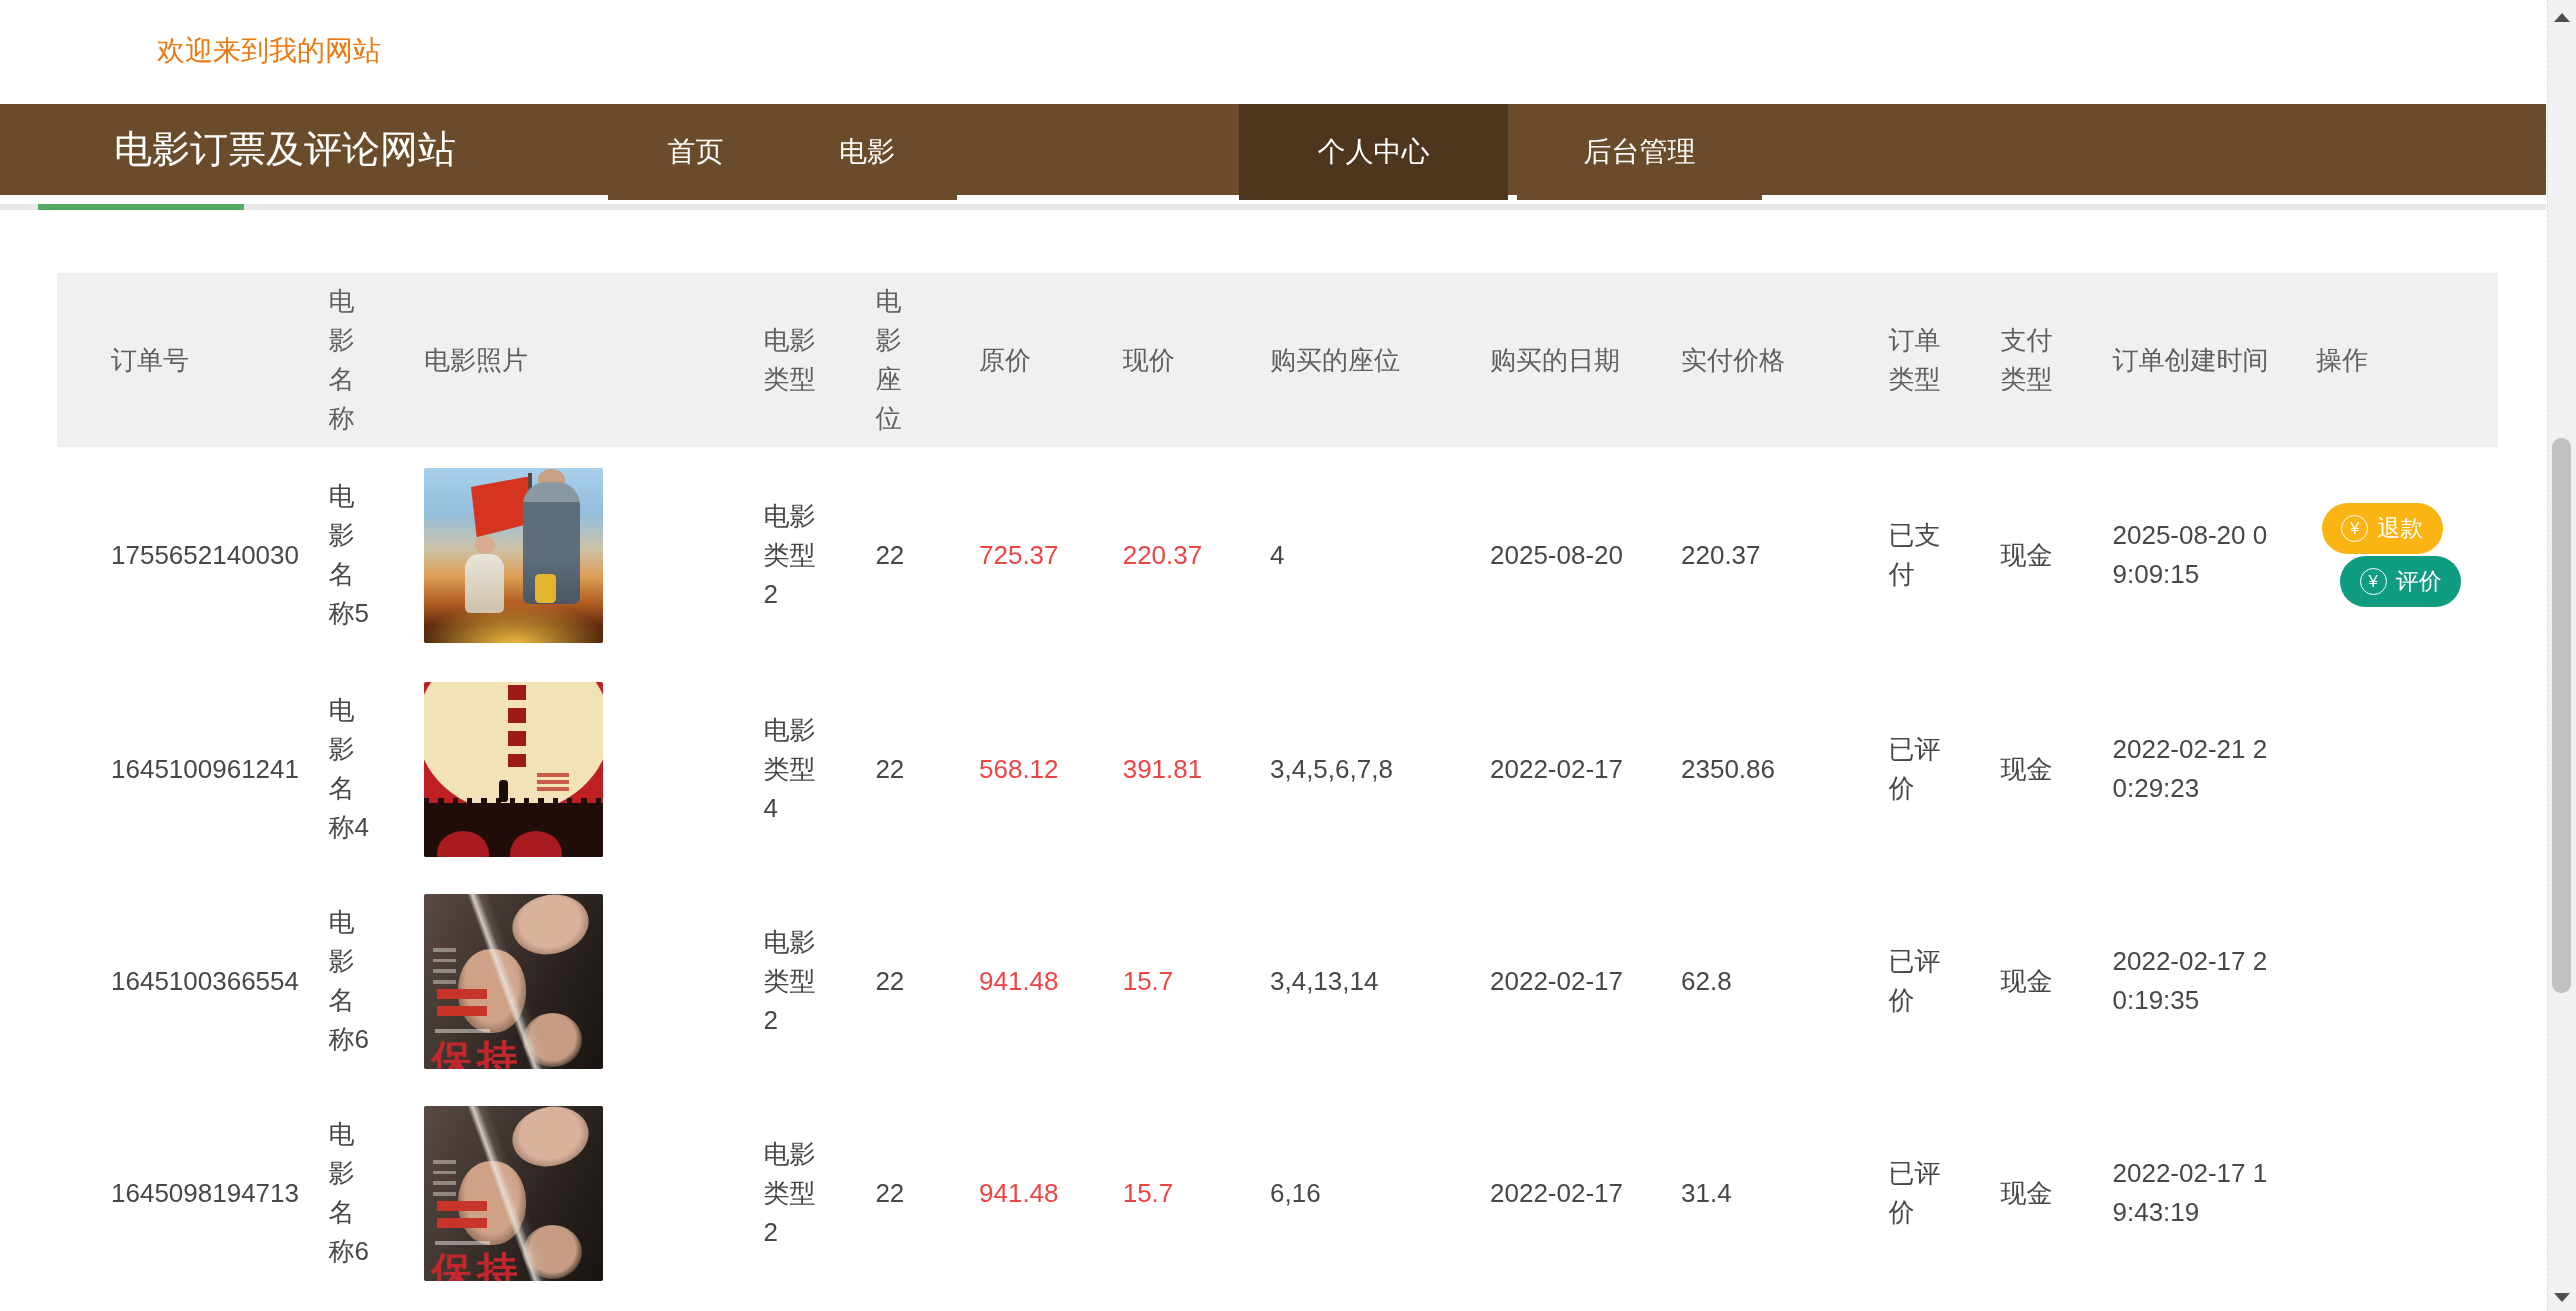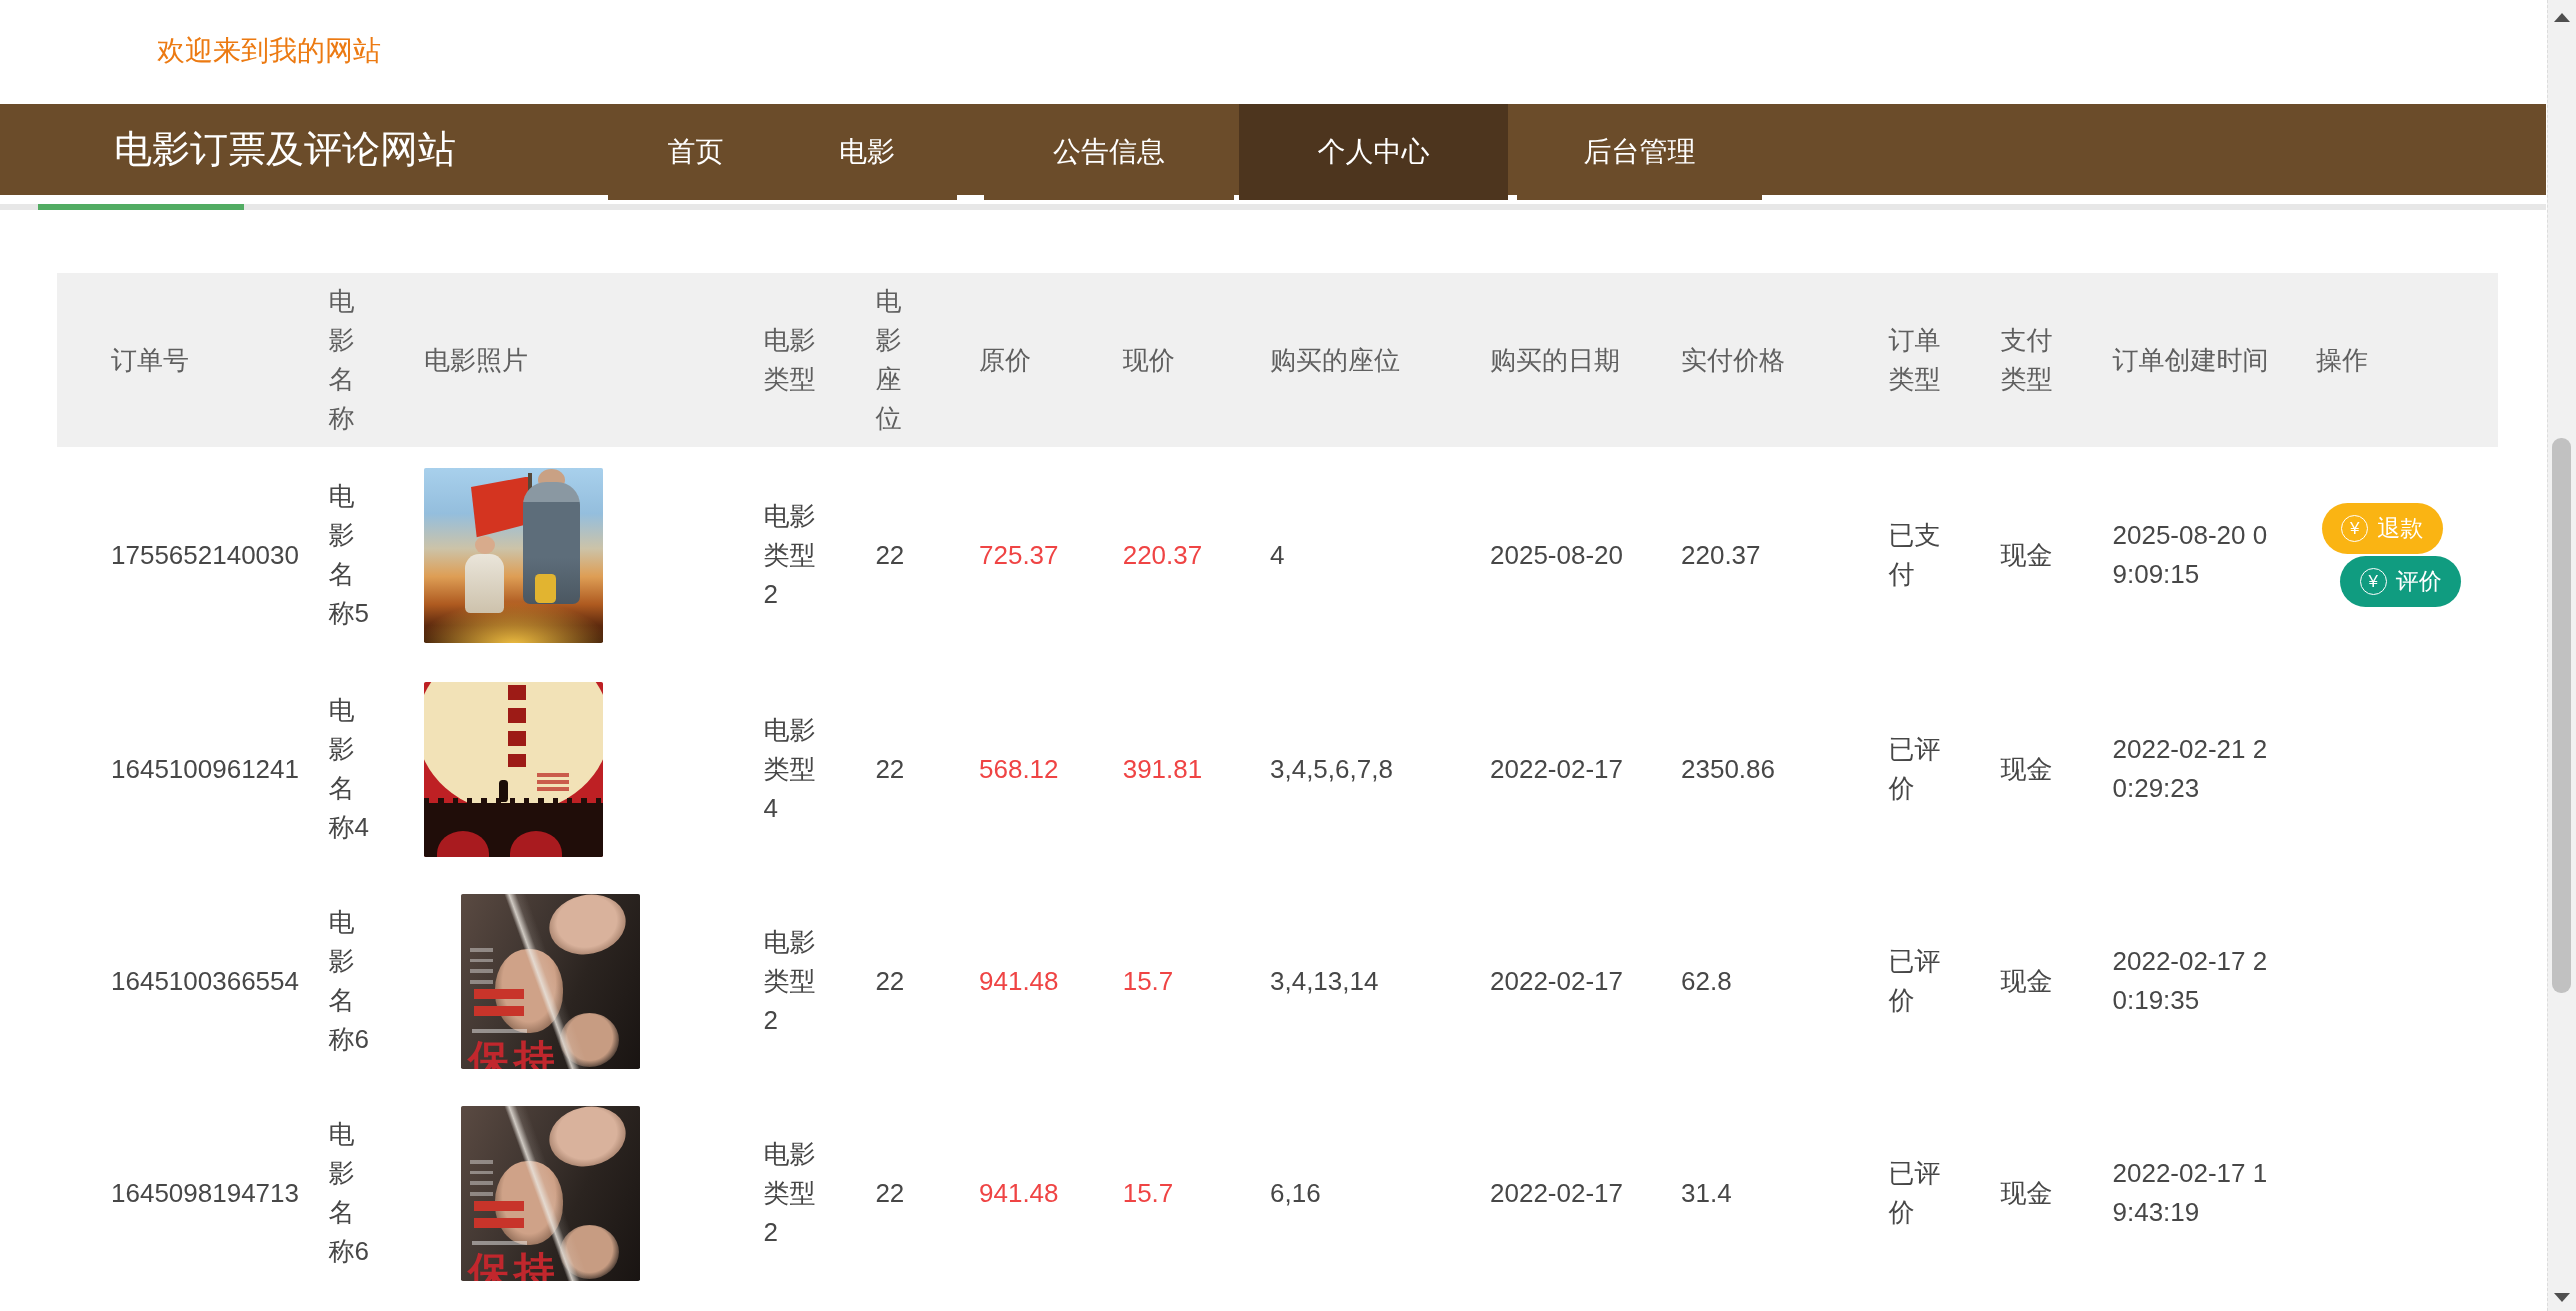--- a/index.html
+++ b/index.html
@@ -65,21 +65,21 @@
   .pw-bundle{right:47px;top:106px;width:21.5px;height:29px;background:#E2B430;border-radius:4.5px;}
   .poster-moon{background:#BE2024;}
   .pm-moon{left:-7.2px;top:-41px;width:193px;height:172px;background:#F2E2B7;border-radius:50%;}
   .pm-calli{left:84px;top:3.6px;width:18px;height:82px;background:repeating-linear-gradient(180deg,#9D1B16 0 15px,rgba(0,0,0,0) 15px 23px);}
   .pm-small{left:113px;top:91px;width:32px;height:18px;background:repeating-linear-gradient(180deg,#C03A30 0 3.6px,rgba(0,0,0,0) 3.6px 7.2px);opacity:.8;}
   .pm-bridge{left:0;right:0;bottom:0;height:54px;background:#200D09;}
   .pm-rail{left:0;right:0;bottom:48px;height:10.7px;background:repeating-linear-gradient(90deg,#200D09 0 5.4px,rgba(0,0,0,0) 5.4px 14.3px);}
   .pm-arch1{left:12.5px;bottom:-19.7px;width:52px;height:45px;background:#A91B1F;border-radius:50% 50% 0 0;}
   .pm-arch2{left:86px;bottom:-19.7px;width:52px;height:45px;background:#A91B1F;border-radius:50% 50% 0 0;}
   .pm-rider{left:75px;bottom:55px;width:9px;height:21.5px;background:#1A0C08;border-radius:3.6px;}
-  .poster-dark{background:linear-gradient(115deg,#5A4A42 0%,#3F3530 38%,#2B2420 62%,#191412 100%);margin-left:37px;}
+  .poster-dark{background:linear-gradient(115deg,#5A4A42 0%,#3F3530 38%,#2B2420 62%,#191412 100%);}
   .pd-face1{right:14.3px;top:1.8px;width:77px;height:59px;background:radial-gradient(ellipse at 50% 45%,#D9B29C 0 55%,#A8836E 74%,rgba(0,0,0,0) 80%);border-radius:50%;transform:rotate(-12deg);}
   .pd-face2{left:34px;top:55px;width:68px;height:84px;background:radial-gradient(ellipse at 50% 40%,#CFA288 0 55%,#8E6B56 76%,rgba(0,0,0,0) 82%);border-radius:48%;}
   .pd-face3{right:21.5px;bottom:1.8px;width:59px;height:54px;background:radial-gradient(ellipse at 50% 45%,#C79C82 0 55%,rgba(0,0,0,0) 80%);border-radius:50%;}
   .pd-streak{left:0;top:0;width:179px;height:175px;background:linear-gradient(70deg,rgba(0,0,0,0) 44%,rgba(232,227,220,.85) 46%,rgba(232,227,220,.12) 49%,rgba(0,0,0,0) 53%);}
   .pd-side{left:9px;top:54px;width:23px;height:38px;background:repeating-linear-gradient(180deg,rgba(255,255,255,.55) 0 3.6px,rgba(0,0,0,0) 3.6px 10.7px);opacity:.7;}
   .pd-tag{left:12.5px;top:95px;width:50px;height:27px;background:repeating-linear-gradient(180deg,#C8342A 0 9.8px,rgba(0,0,0,0) 9.8px 17px);}
   .pd-sub{left:10.7px;bottom:36px;width:55px;height:3.6px;background:rgba(255,255,255,.45);}
   .pd-title{left:7.2px;bottom:-12.5px;color:#C1272D;font-size:41px;font-weight:bold;letter-spacing:4.5px;line-height:1;}
 
   
@@ -106,23 +106,20 @@
     <span class="welcome">欢迎来到我的网站</span>
   </div>
 
   <div class="navbar">
     <span class="brand">电影订票及评论网站</span>
     <div class="tab tab1">
         <span>首页</span>
       </div>
     <div class="tab tab2">
         <span>电影</span>
-      </div>
-    <div class="tab tab3">
-        <span>公告信息</span>
       </div>
     <div class="tab tab4 active">
         <span>个人中心</span>
       </div>
     <div class="tab tab5">
         <span>后台管理</span>
       </div>
   </div>
 
   <div class="indicator-track">

